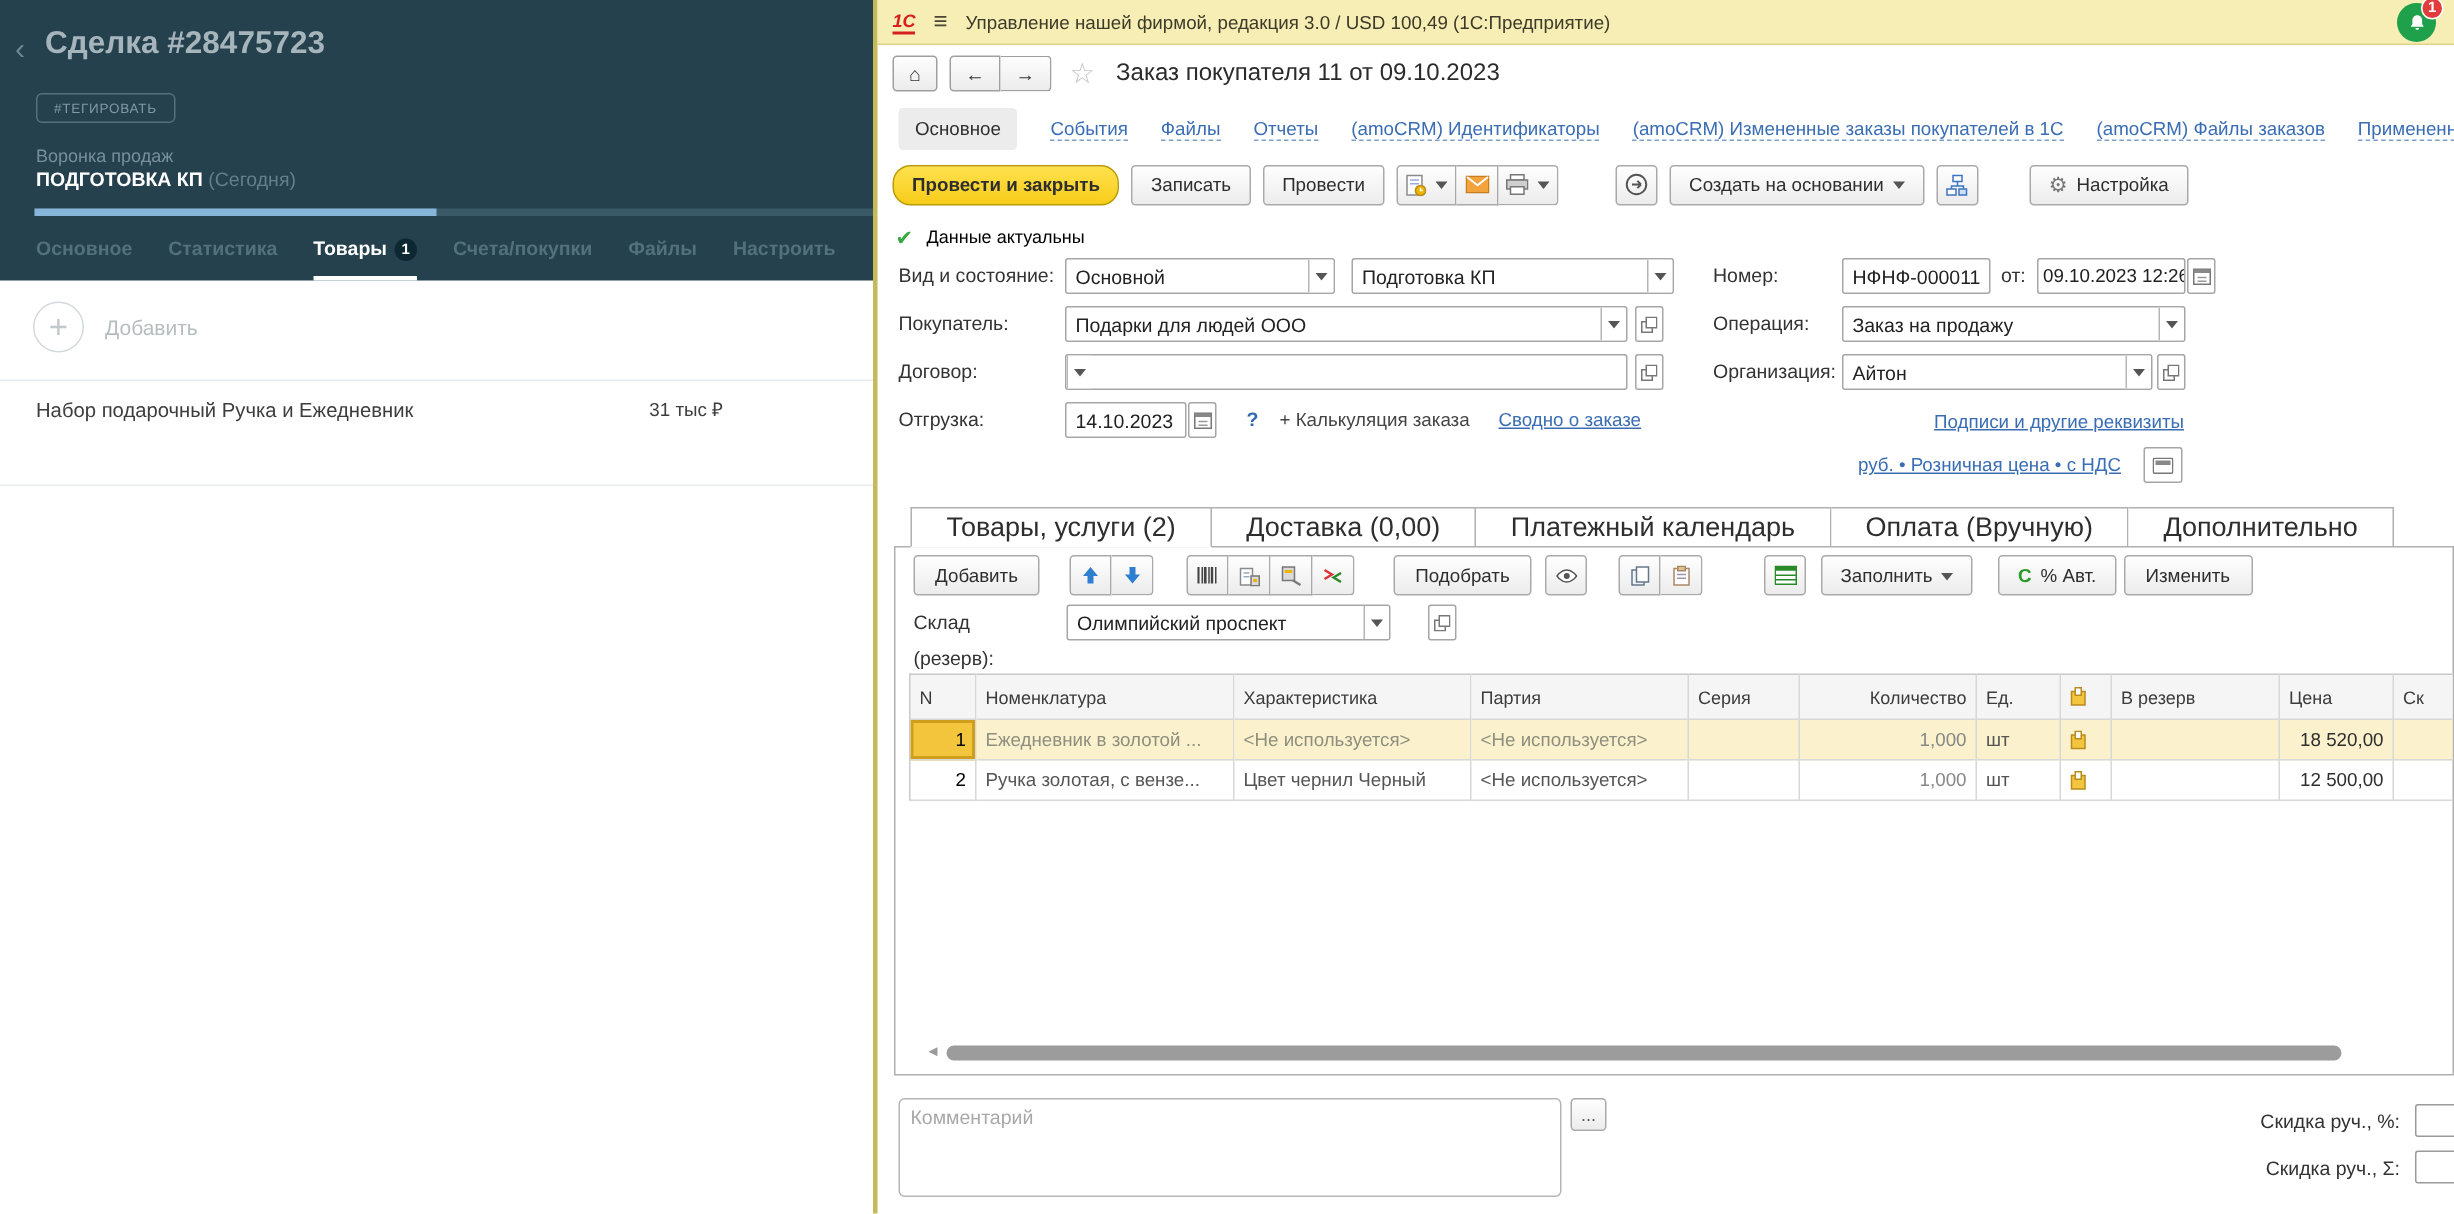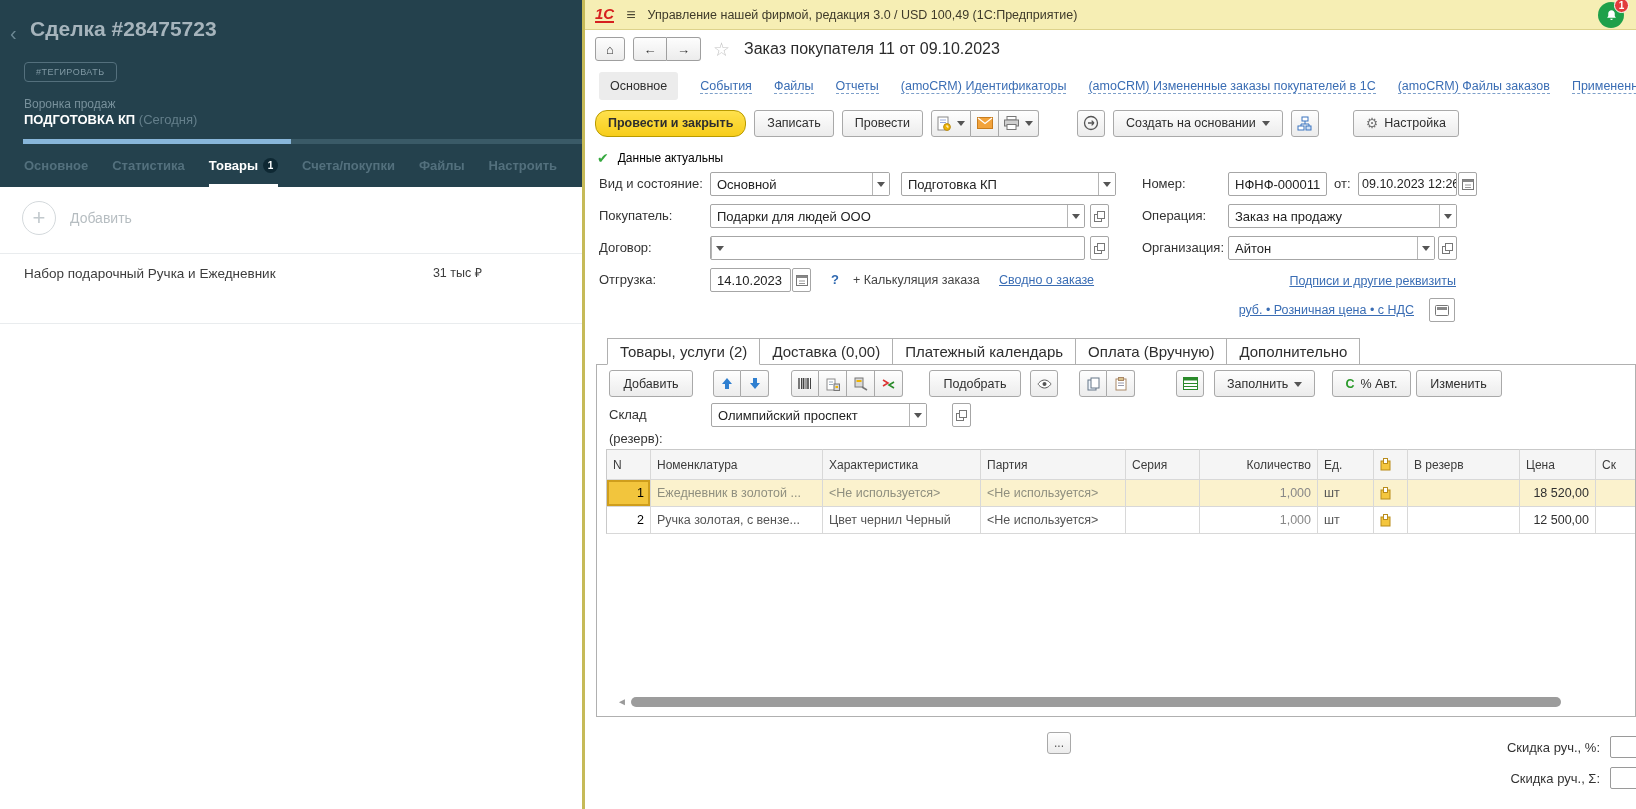--- a/index.html
+++ b/index.html
@@ -32,21 +32,21 @@
   .amo-add .lbl { color:#b6bdc1; font-size:14px; }
   .amo-div { position:absolute; left:0; width:582px; height:1px; background:#e9ecee; }
   .amo-prod-name { position:absolute; left:24px; top:266px; color:#3d3d3d; font-size:13.5px; }
   .amo-prod-price { position:absolute; left:390px; top:264px; width:92px; text-align:right; color:#3d3d3d; font-size:12.5px; }
 
   
   .onec { position:absolute; left:582px; top:0; width:1054px; height:809px; background:#fff;
           border-left:3px solid #c6ba58; overflow:hidden; }
   .o-titlebar { position:absolute; left:0; top:0; width:100%; height:30px; background:#f6eeb4;
                 border-bottom:1px solid #ddd28b; display:flex; align-items:center; gap:12px; padding-left:10px; }
-  .logo1c { color:#d6201f; font-weight:bold; font-style:italic; font-size:15px; border-bottom:2px solid #d6201f; line-height:14px; }
+  .logo1c { color:#d6201f; font-weight:bold; font-style:italic; font-size:12px; border-bottom:2px solid #d6201f; line-height:14px; }
   .burger { color:#4a4633; font-size:16px; cursor:pointer; }
   .o-apptitle { color:#3e3a2a; font-size:12.5px; }
   .o-search { position:absolute; left:711px; top:3px; width:233px; height:24px; background:#fbf5cb;
               border:1px solid #e7dd9f; border-radius:3px; display:flex; align-items:center; gap:5px; padding:0 6px; }
   .o-search input { border:none; outline:none; background:transparent; font-size:12.5px; width:180px;
                     color:#555; font-family:"Liberation Sans",sans-serif; }
   .o-search input::placeholder { color:#b8b193; }
   .o-bell { position:absolute; right:12px; top:2px; width:26px; height:26px; border-radius:50%;
             background:#1fa04a; display:flex; align-items:center; justify-content:center; cursor:pointer; }
   .o-bell .cnt { position:absolute; right:-5px; top:-4px; min-width:15px; height:15px; border-radius:8px;
@@ -89,22 +89,22 @@
   .combo, .tbox { position:absolute; height:24px; border:1px solid #a6a6a6; border-radius:2px;
                   background:#fff; display:flex; align-items:center; overflow:hidden; }
   .combo .val, .tbox .val { flex:1; padding:0 6px; font-size:13px; color:#222; white-space:nowrap; overflow:hidden; }
   .dd { width:17px; align-self:stretch; border-left:1px solid #b5b5b5; display:flex; align-items:center;
         justify-content:center; cursor:pointer; background:#fff; }
   .sqbtn { position:absolute; width:19px; height:24px; border:1px solid #a6a6a6; border-radius:2px;
            background:#fff; display:flex; align-items:center; justify-content:center; cursor:pointer; }
   .lnk { color:#3a6db4; font-size:12.5px; text-decoration:underline; cursor:pointer; white-space:nowrap; }
 
   .o-tabstrip { position:absolute; left:22px; top:338px; display:flex; }
-  .ttab { height:27px; padding:0 12px; border:1px solid #b0b0b0; border-left-width:0; background:#fff;
-          font-size:15px; color:#2e2e2e; display:flex; align-items:center; cursor:pointer; white-space:nowrap; }
+  .ttab { height:27px; padding:0 23px; border:1px solid #b0b0b0; border-left-width:0; background:#fff;
+          font-size:18px; color:#2e2e2e; display:flex; align-items:center; cursor:pointer; white-space:nowrap; }
   .ttab:first-child { border-left-width:1px; }
   .ttab.act { position:relative; z-index:3; border-bottom:1px solid #fff; font-weight:normal; }
 
   .o-cont { position:absolute; left:11px; top:364px; width:1040px; height:353px;
             border:1px solid #b0b0b0; background:#fff; overflow:hidden; }
   .o-tb2 { position:absolute; left:12px; top:5px; display:flex; align-items:center; }
   .o-skl { position:absolute; left:12px; top:38px; height:24px; }
 
   .grid { position:absolute; left:9px; top:84px; width:1050px; font-size:12.5px; }
   .grow { display:grid; grid-template-columns:45px 172px 158px 145px 74px 118px 56px 34px 112px 76px 60px; }
@@ -541,19 +541,20 @@
         <div></div>
       </div>
     </div>
 
     <div class="hscroll">
       <span class="harr">◄</span>
       <span class="hthumb"></span>
     </div>
   </div>
 
+  <textarea class="o-comment" placeholder="Комментарий" style=""></textarea>
   <button class="dots">...</button>
 
   <span class="dlab" style="right:36px;top:740px">Скидка руч., %:</span>
   <span class="dinp" style="left:1025px;top:736px"></span>
   <span class="dlab" style="right:36px;top:771px">Скидка руч., Σ:</span>
   <span class="dinp" style="left:1025px;top:767px"></span>
 </div>
 
 </body></html>

